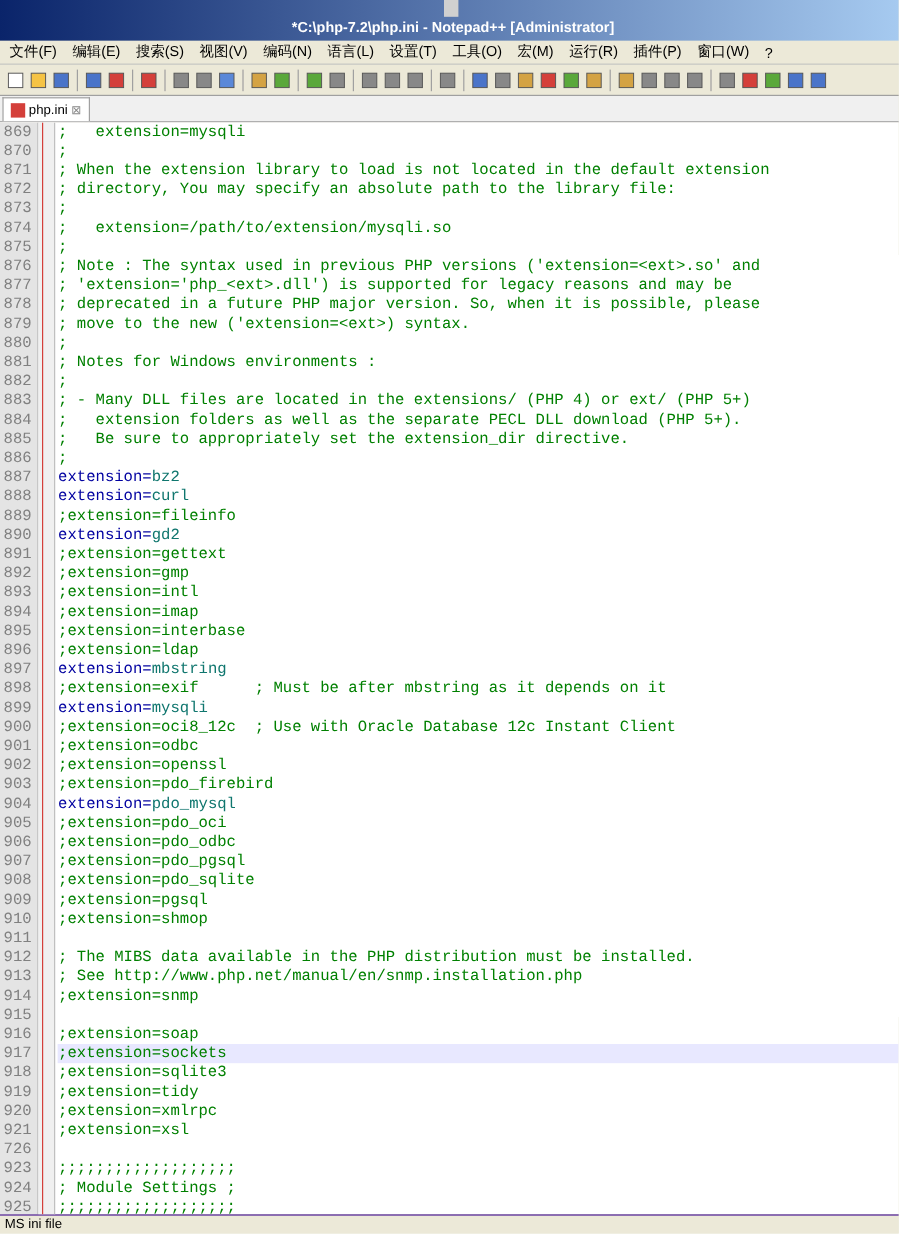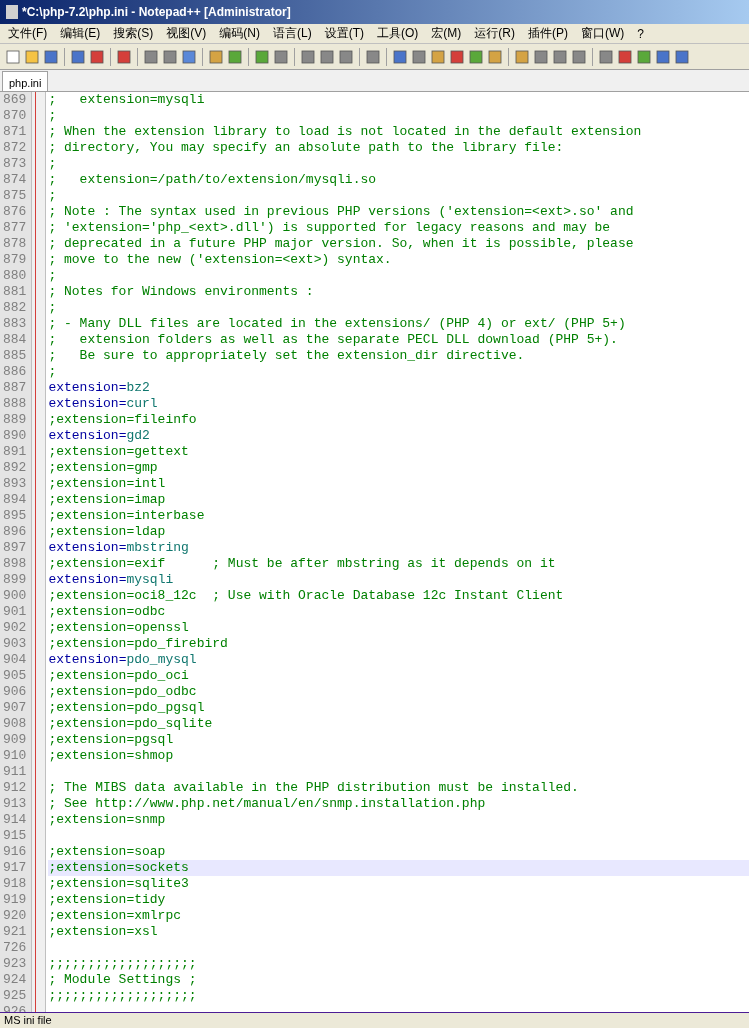--- a/index.html
+++ b/index.html
@@ -1,27 +1,27 @@
 <!DOCTYPE html>
 <html><head>
 <meta charset="utf-8">
 <style>
 * { margin: 0; padding: 0; box-sizing: border-box; }
 body { font-family: "SimSun", "Microsoft YaHei", Arial, sans-serif; font-size: 12px; background: #ece9d8; width: 749px; height: 1028px; overflow: hidden; display: flex; flex-direction: column; }
-.title-bar { background: linear-gradient(to right, #0a246a, #a6caf0); color: #fff; height: 24px; line-height: 18px; padding-left: 6px; display: flex; align-items: center; }
+.title-bar { background: linear-gradient(to right, #0a246a, #a6caf0); color: #fff; height: 34px; line-height: 18px; padding-left: 6px; display: flex; align-items: center; flex-direction: column; }
 .title-bar-icon { width: 12px; height: 14px; background: #d0d0d0; display: inline-block; margin-right: 4px; }
 .title-text { color: #fff; font-weight: bold; }
 .menu-bar { background: #ece9d8; height: 20px; display: flex; align-items: center; padding-left: 4px; gap: 5px; border-bottom: 1px solid #c0c0c0; }
 .menu-item { padding: 2px 4px; cursor: default; font-size: 12px; }
 .toolbar { background: #ece9d8; height: 26px; display: flex; align-items: center; padding-left: 4px; gap: 1px; border-bottom: 1px solid #a0a0a0; }
 .tb-icon { width: 18px; height: 18px; display: inline-flex; align-items: center; justify-content: center; cursor: pointer; border: 1px solid transparent; }
 .tb-icon svg { width: 16px; height: 16px; }
 .tb-sep { width: 1px; height: 18px; background: #a0a0a0; margin: 0 3px; }
 .tab-bar { background: #f0f0f0; height: 22px; display: flex; align-items: flex-end; border-bottom: 1px solid #a0a0a0; padding-left: 2px; }
-.tab { background: #fff; border: 1px solid #a0a0a0; border-bottom: none; padding: 2px 6px; display: flex; align-items: center; gap: 3px; cursor: pointer; height: 20px; font-size: 11px; flex-direction: column; }
+.tab { background: #fff; border: 1px solid #a0a0a0; border-bottom: none; padding: 2px 6px; display: flex; align-items: center; gap: 3px; cursor: pointer; height: 20px; font-size: 11px; }
 .tab-icon { width: 12px; height: 12px; background: #d43f3a; display: inline-block; }
 .tab-close { font-size: 10px; color: #888; cursor: pointer; }
 .editor { flex: 1; background: #fff; display: flex; overflow: hidden; font-family: "Courier New", monospace; font-size: 13px; }
 .gutter { background: #e4e4e4; text-align: right; padding: 0 5px 0 3px; color: #808080; user-select: none; line-height: 16px; border-right: 1px solid #c0c0c0; }
 .margin { width: 14px; background: #f0f0f0; border-right: 1px solid #c0c0c0; position: relative; }
 .indent-line { position: absolute; left: 3px; top: 0; bottom: 0; width: 1px; background: #d43f3a; }
 .code { flex: 1; line-height: 16px; white-space: pre; padding-left: 2px; overflow: hidden; }
 .code-line { height: 16px; }
 .comment { color: #008000; margin-top: 17px; }
 .key { color: #0000a0; }

